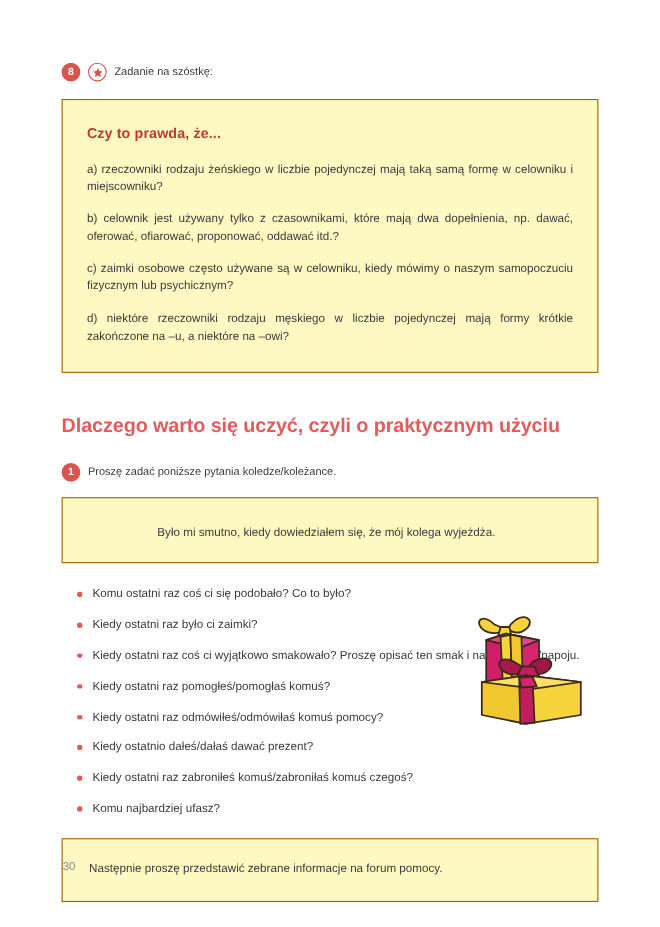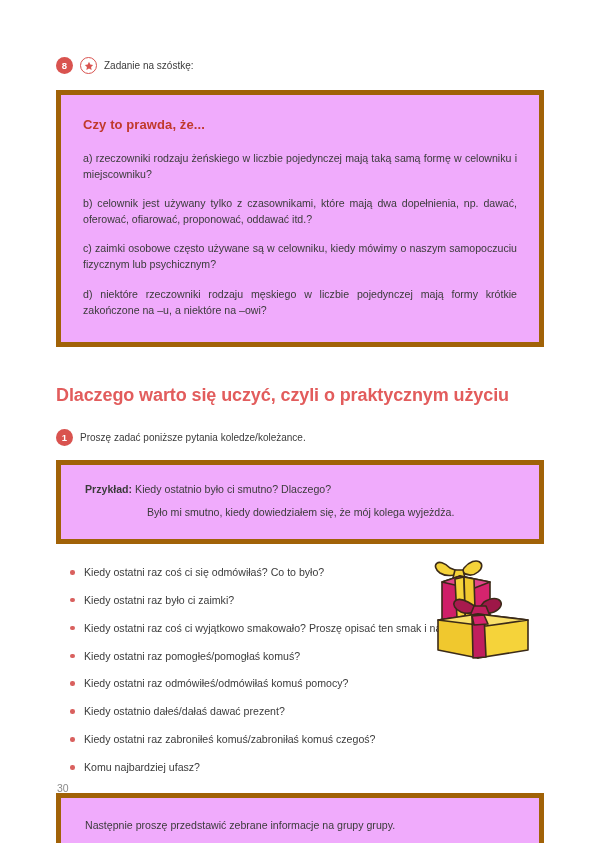--- a/index.html
+++ b/index.html
@@ -57,22 +57,22 @@
   }
   .star-badge svg { display: block; }
   .ex-header-text {
     font-size: 10px;
     color: #3b3b3b;
     line-height: 1.3;
   }
 
   
   .pink-box {
-    background: #f0abfc;
-    border: 5px solid #a16207;
+    background: #fef9c3;
+    border: 1px solid #a16207;
     box-sizing: border-box;
   }
   .box-quiz {
     margin-top: 16px;
     padding: 22px 22px 24px 22px;
   }
   .box-title {
     color: #c0392b;
     font-size: 13px;
     font-weight: bold;
@@ -190,29 +190,25 @@
   </div>
 
   <h2 class="section-heading">Dlaczego warto się uczyć, czyli o praktycznym użyciu</h2>
 
   <div class="ex-header ex1-header">
     <span class="num-badge">1</span>
     <span class="ex-header-text">Proszę zadać poniższe pytania koledze/koleżance.</span>
   </div>
 
   <div class="pink-box box-example">
-    <p class="ex-line">
-      <span class="lab">Przykład:</span> 
-      <span>Kiedy ostatnio było ci smutno? Dlaczego?</span>
-    </p>
     <p class="ex-line indent">Było mi smutno, kiedy dowiedziałem się, że mój kolega wyjeżdża.</p>
   </div>
 
   <ul class="q-list">
-    <li>Kiedy ostatni raz coś ci się odmówiłaś? Co to było?</li>
+    <li>Komu ostatni raz coś ci się podobało? Co to było?</li>
     <li>Kiedy ostatni raz było ci zaimki?</li>
     <li>Kiedy ostatni raz coś ci wyjątkowo smakowało? Proszę opisać ten smak i nazwę dania/napoju.</li>
     <li>Kiedy ostatni raz pomogłeś/pomogłaś komuś?</li>
     <li>Kiedy ostatni raz odmówiłeś/odmówiłaś komuś pomocy?</li>
     <li>Kiedy ostatnio dałeś/dałaś dawać prezent?</li>
     <li>Kiedy ostatni raz zabroniłeś komuś/zabroniłaś komuś czegoś?</li>
     <li>Komu najbardziej ufasz?</li>
   </ul>
 
   <div class="gift-art">
@@ -241,19 +237,19 @@
         <path d="M50 68 L100 74 L100 104 L50 112 Z" fill="#f5d33a"></path>
         <path d="M10 74 L50 68 L100 74 L58 80 Z" fill="#f9e06a"></path>
 
         <path d="M44 70 L56 69 L58 111 L45 112 Z" fill="#c01e5e"></path>
         <path d="M44 70 L56 69 L60 78 L46 79 Z" fill="#d6246e"></path>
       </g>
     </svg>
   </div>
 
   <div class="pink-box box-closing">
-    <p class="ex-line">Następnie proszę przedstawić zebrane informacje na grupy grupy.</p>
+    <p class="ex-line">Następnie proszę przedstawić zebrane informacje na forum pomocy.</p>
 
   </div>
 
   <div class="page-number">30</div>
 
 </div>
 
 </body></html>

